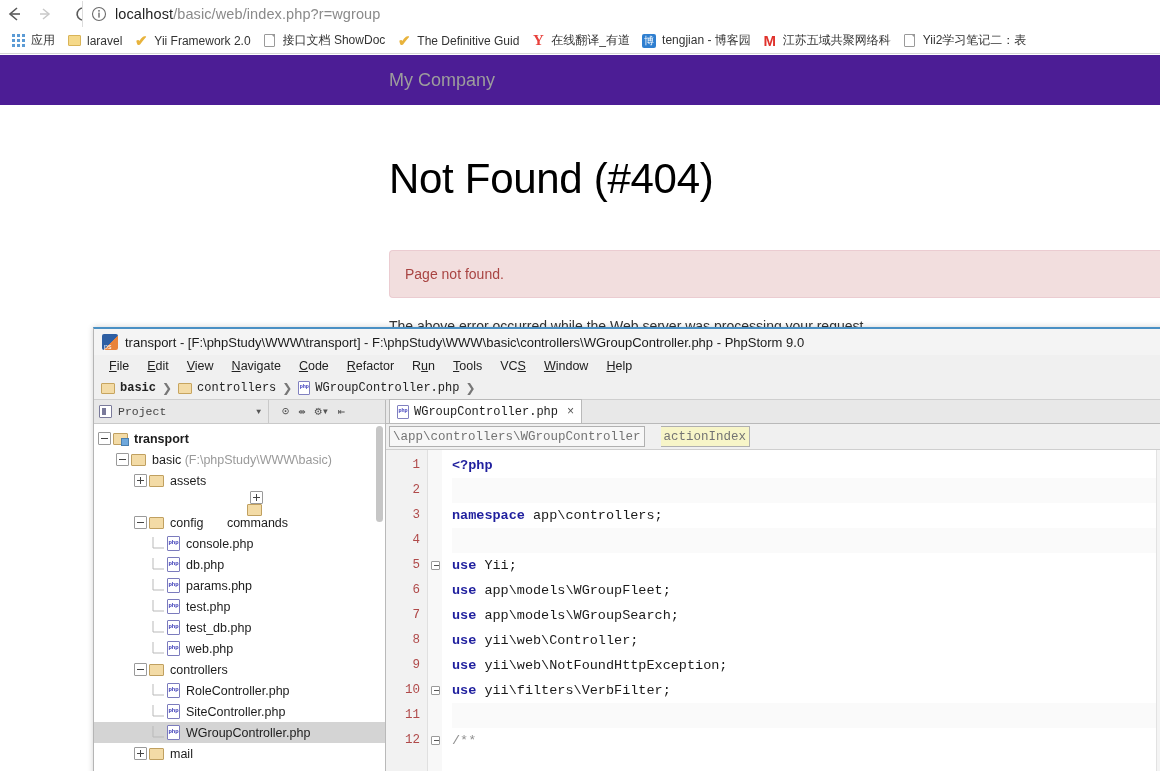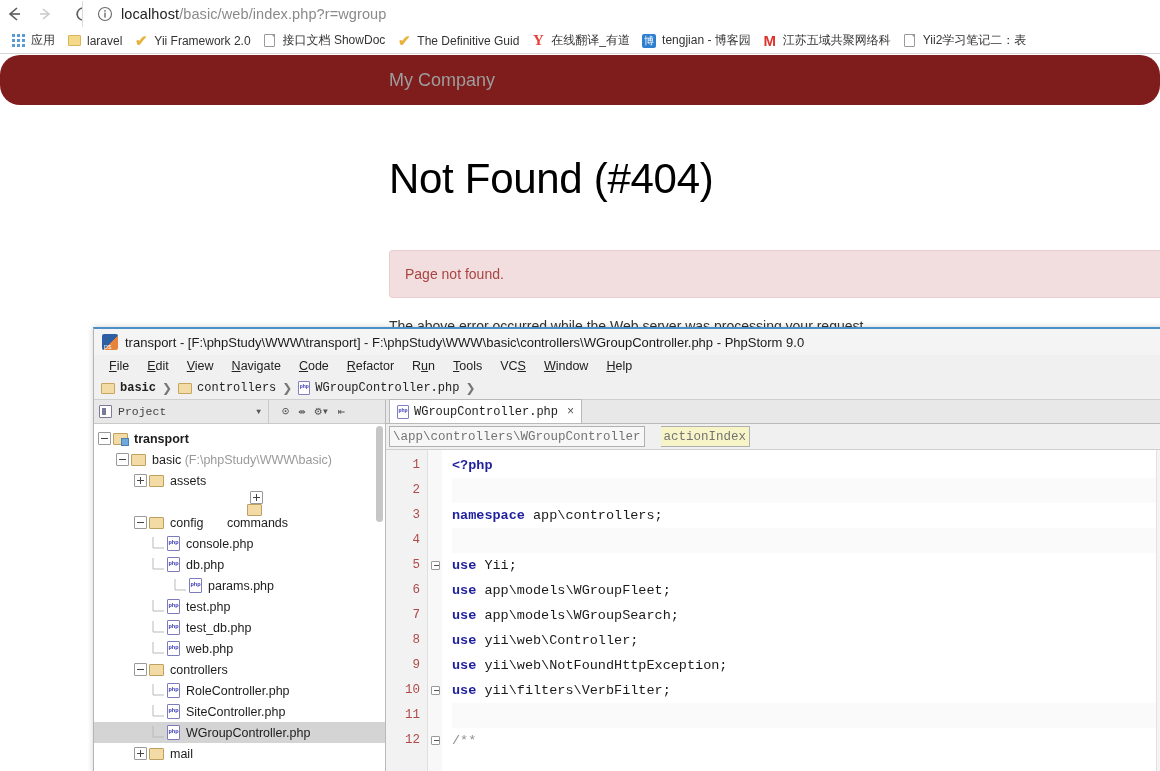--- a/index.html
+++ b/index.html
@@ -26,21 +26,21 @@
   }
   .nav-btn svg { display: block; }
   .nav-btn.disabled { color: #c8c8c8; }
 
   .omnibox {
     position: absolute; left: 82px; top: 1px;
     width: 1078px; height: 26px;
     background: #fff;
     border-left: 1px solid #dcdcdc;
     display: flex; align-items: center;
-    padding-left: 14px;
+    padding-left: 8px;
   }
   .info-icon { width: 16px; height: 16px; margin-right: 8px; flex: 0 0 auto; color: #6b6b6b; }
   .url-text {
     font-size: 14.5px; color: #222; letter-spacing: .1px;
     white-space: nowrap;
   }
   .url-text .dim { color: #8a8a8a; }
 
   .bookmarks {
     position: absolute; left: 0; top: 28px; width: 1160px; height: 26px;
@@ -81,22 +81,22 @@
   .y-ico { font-weight: bold; font-size: 15px; color: #e8413c; line-height: 1; font-family: "Liberation Serif", serif; }
   .m-ico { font-weight: bold; font-size: 15px; color: #e0322c; line-height: 1; }
   .b-ico {
     width: 14px; height: 14px; background: #2f7fd0; border-radius: 2px;
     color: #fff; font-size: 10px; display: flex; align-items: center; justify-content: center;
   }
 
   
   .page { position: absolute; left: 0; top: 55px; width: 1160px; height: 716px; background: #fff; }
   .navbar {
-    height: 50px; background: #7f1d1d;
-    display: flex; align-items: center; border-radius: 20px;
+    height: 50px; background: #4c1d95;
+    display: flex; align-items: center;
   }
   .brand {
     color: #9d9d9d; font-size: 18px; margin-left: 389px;
     font-family: "Liberation Sans", sans-serif;
   }
   .container { padding-left: 389px; padding-right: 0; }
   h1.err-title {
     font-size: 42px; font-weight: normal; color: #000000;
     margin: 50px 0 18px 0; letter-spacing: -0.3px;
   }
@@ -501,21 +501,21 @@
             <span class="tphp"></span>
             <span class="tlabel">console.php</span>
           </div>
           <div class="tnode" style="padding-left: 58px;">
             <span class="exp none" style="border: none;"><svg width="13" height="21" viewBox="0 0 13 21">
                 <path d="M1 0 V11 H12" stroke="#b9b9b9" stroke-width="1" fill="none"></path>
               </svg></span>
             <span class="tphp"></span>
             <span class="tlabel">db.php</span>
           </div>
-          <div class="tnode" style="padding-left: 80px; align-items: center;">
+          <div class="tnode" style="padding-left: 58px; align-items: center;">
             <span class="exp none" style="border: none;"><svg width="13" height="21" viewBox="0 0 13 21">
                 <path d="M1 0 V11 H12" stroke="#b9b9b9" stroke-width="1" fill="none"></path>
               </svg></span>
             <span class="tphp"></span>
             <span class="tlabel">params.php</span>
           </div>
           <div class="tnode" style="padding-left: 58px;">
             <span class="exp none" style="border: none;"><svg width="13" height="21" viewBox="0 0 13 21">
                 <path d="M1 0 V11 H12" stroke="#b9b9b9" stroke-width="1" fill="none"></path>
               </svg></span>

